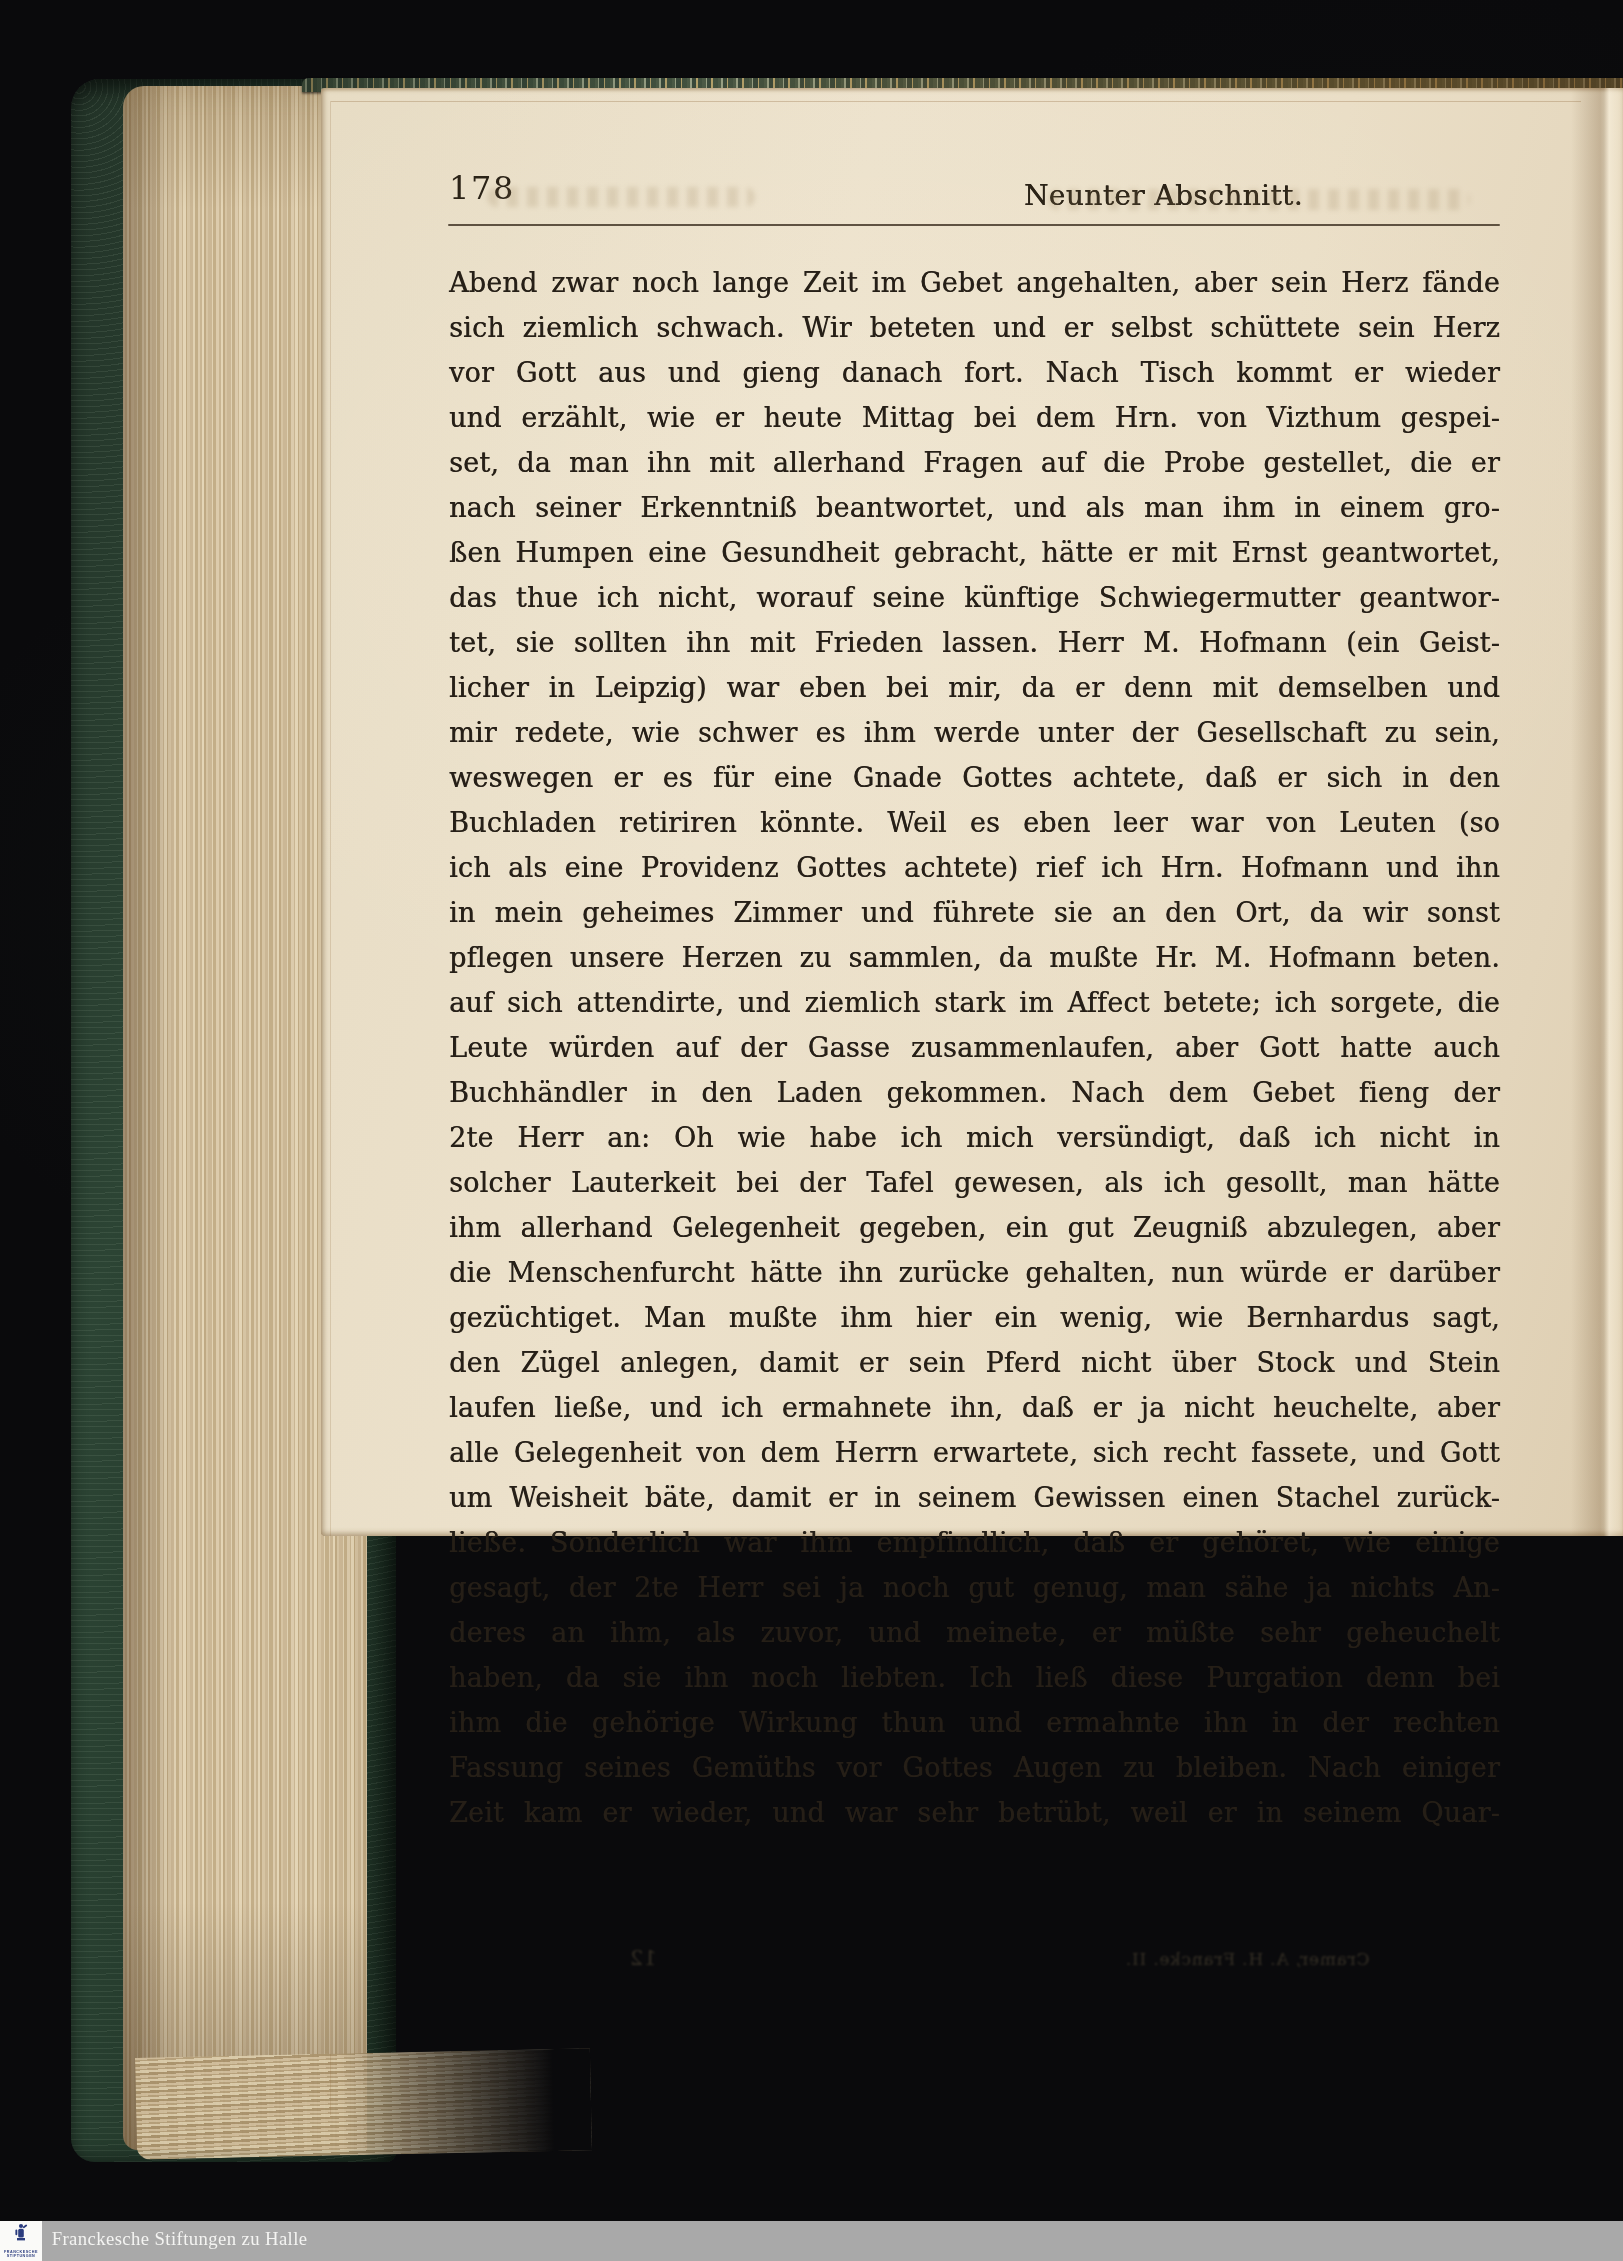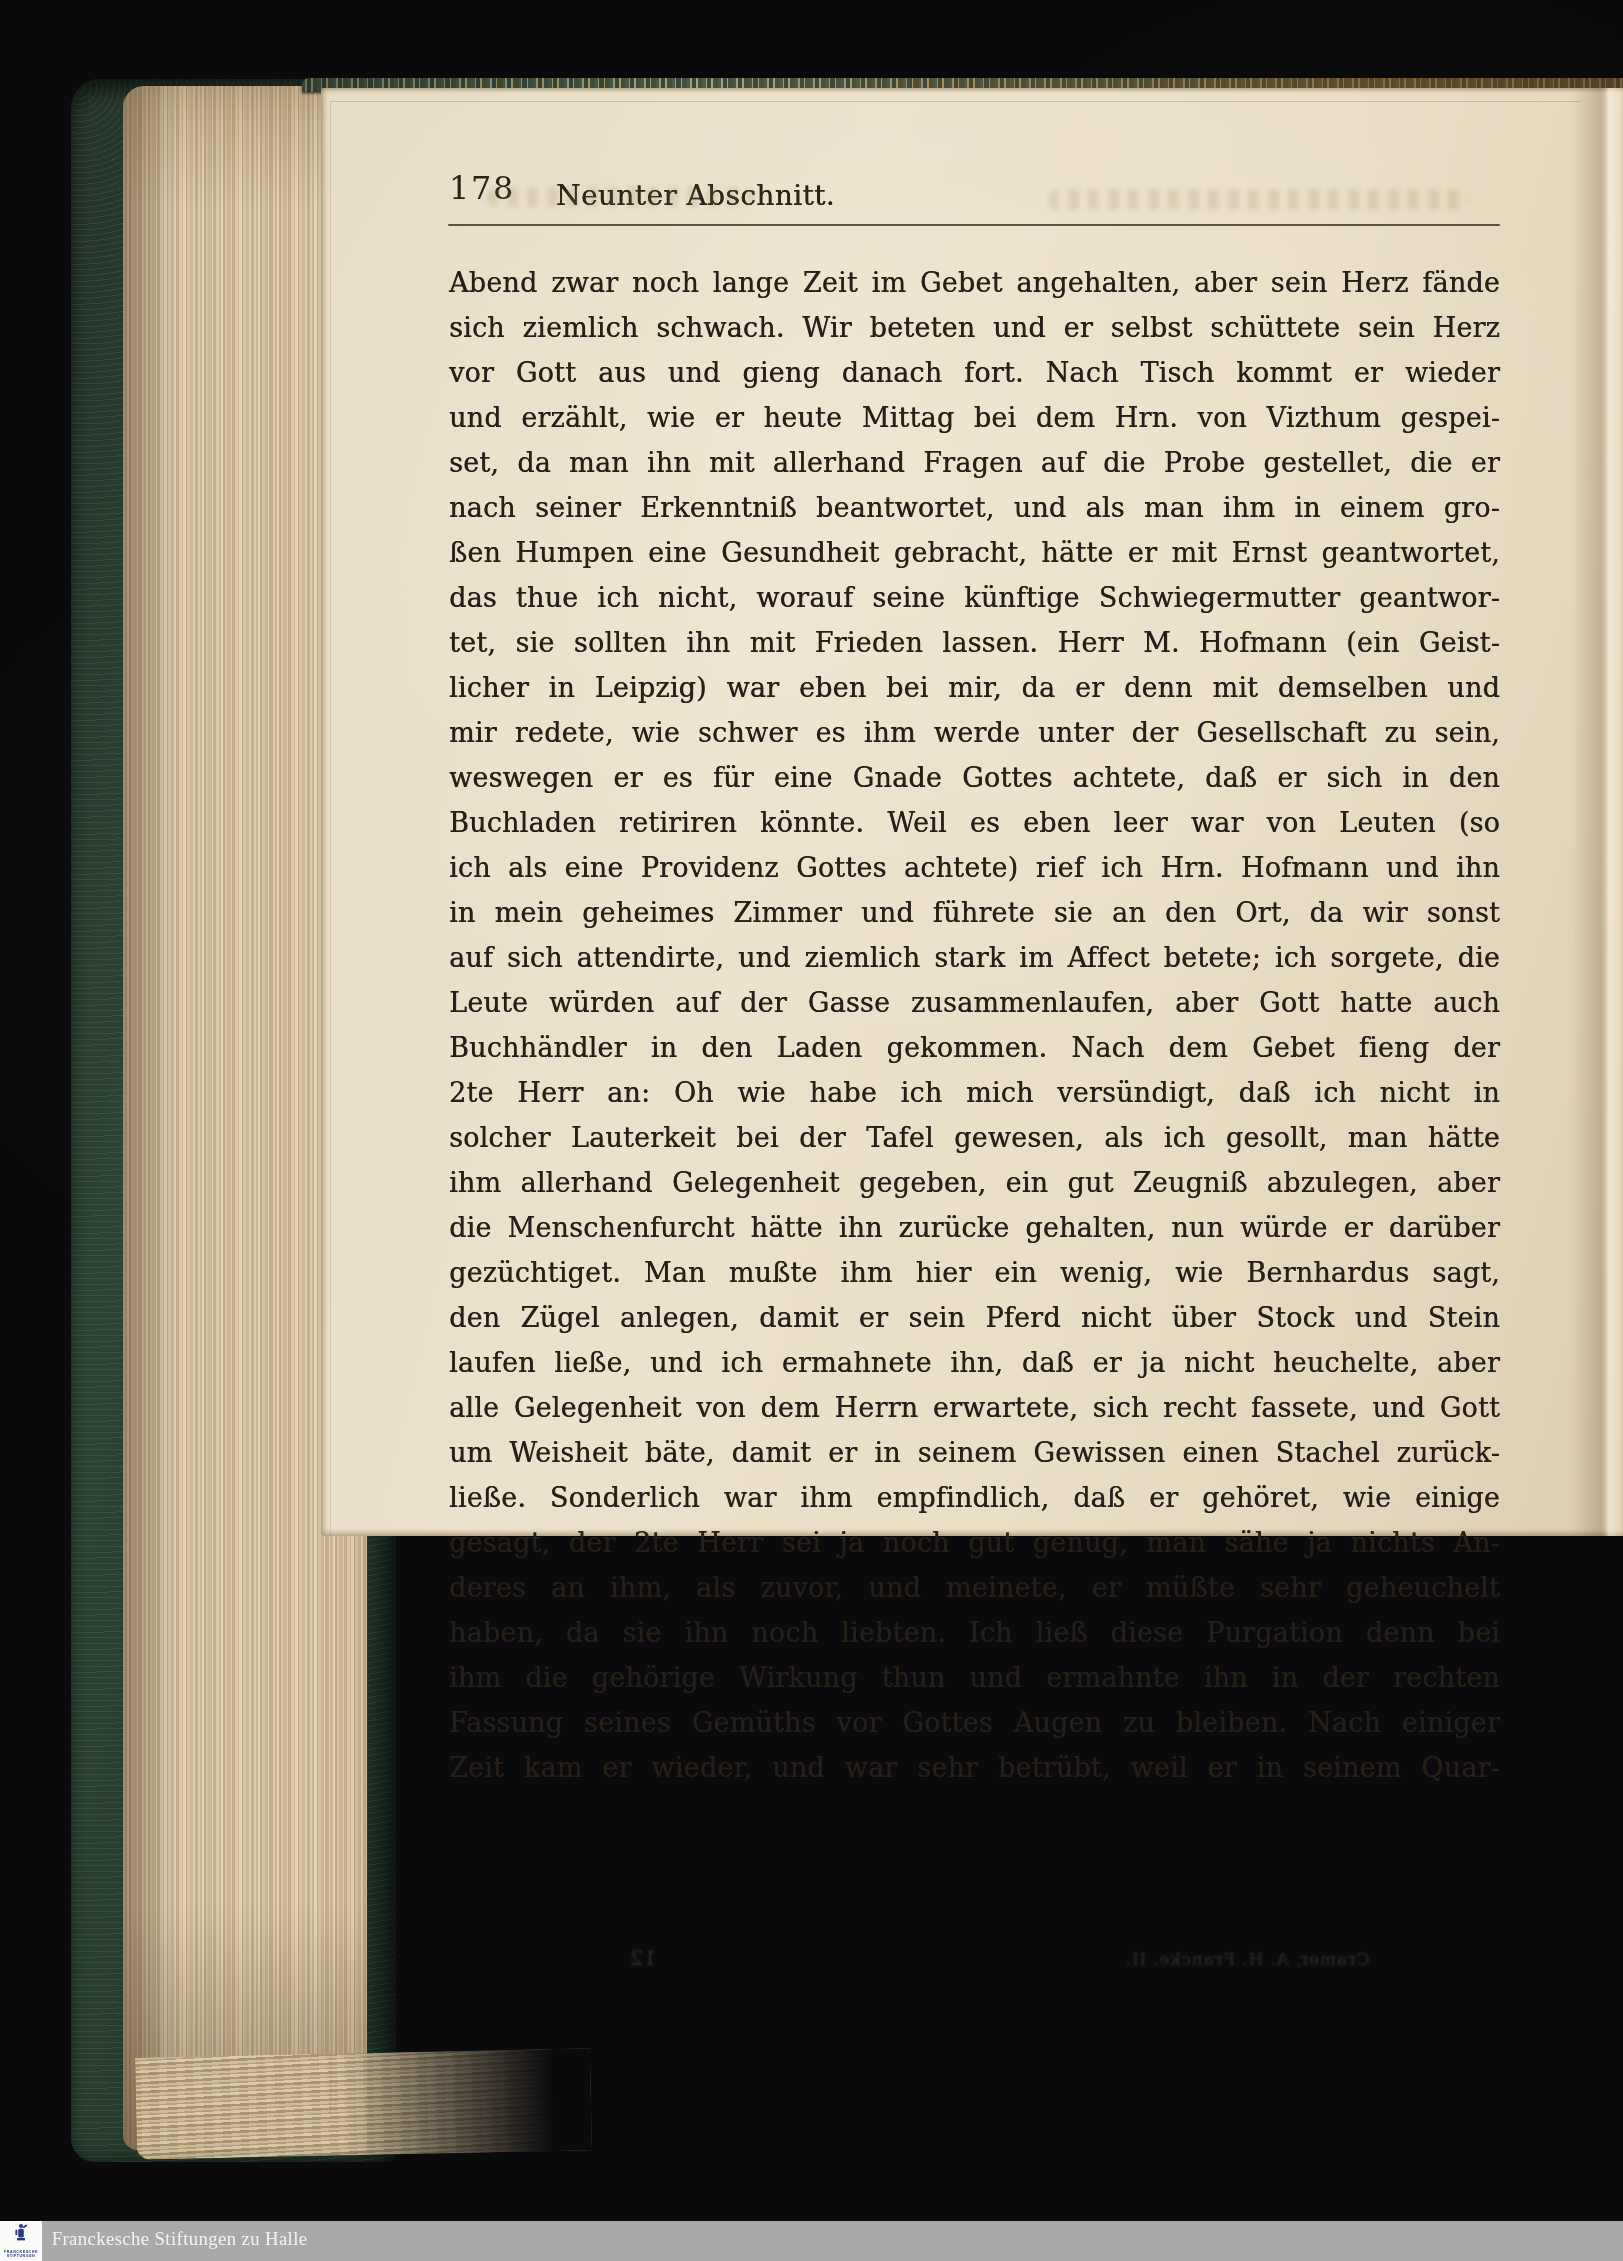--- a/index.html
+++ b/index.html
@@ -60,21 +60,21 @@
   }
   .page .hairline-h{position:absolute;left:9.7px;top:13px;width:1250px;height:0;border-top:0.8px solid rgba(145,110,65,.32);}
   .page .hairline-v{position:absolute;left:9px;top:13px;height:2014px;width:0;border-left:0.8px solid rgba(145,110,65,.22);}
   .gutter-crease{
     position:absolute;left:1250px;top:0;width:53px;height:100%;
     background:linear-gradient(90deg, rgba(0,0,0,0), rgba(110,80,45,.28) 55%, rgba(90,65,35,.18) 62%, rgba(255,248,230,.5) 72%, rgba(240,228,200,.25) 100%);
   }
   
   .pageno{position:absolute;left:128px;top:81px;font-size:32px;color:#2b2317;letter-spacing:1.6px;}
   .running-head{
-    position:absolute;left:235px;top:91px;width:747px;text-align:left;
+    position:absolute;left:235px;top:91px;width:747px;text-align:right;
     font-size:28px;color:#2b2317;letter-spacing:0.4px;text-shadow:0.3px 0 0 #2b2317;
   }
   .head-rule{position:absolute;left:127px;top:136px;width:1052px;height:2.4px;background:#453829;opacity:.85;border-radius:1.6px;}
   .textblock{position:absolute;left:128px;top:172px;width:1051px;}
   .tline{
     font-size:27px;line-height:45px;color:#261f17;
     text-align:justify;text-align-last:justify;
     letter-spacing:0.2px;text-shadow:0.4px 0 0 rgba(38,31,23,.9);
     white-space:nowrap;overflow:visible;
   }
@@ -127,20 +127,21 @@
         <div class="tline">nach seiner Erkenntniß beantwortet, und als man ihm in einem gro-</div>
         <div class="tline">ßen Humpen eine Gesundheit gebracht, hätte er mit Ernst geantwortet,</div>
         <div class="tline">das thue ich nicht, worauf seine künftige Schwiegermutter geantwor-</div>
         <div class="tline">tet, sie sollten ihn mit Frieden lassen.  Herr M. Hofmann (ein Geist-</div>
         <div class="tline">licher in Leipzig) war eben bei mir, da er denn mit demselben und</div>
         <div class="tline">mir redete, wie schwer es ihm werde unter der Gesellschaft zu sein,</div>
         <div class="tline">weswegen er es für eine Gnade Gottes achtete, daß er sich in den</div>
         <div class="tline">Buchladen retiriren könnte.  Weil es eben leer war von Leuten (so</div>
         <div class="tline">ich als eine Providenz Gottes achtete) rief ich Hrn. Hofmann und ihn</div>
         <div class="tline">in mein geheimes Zimmer und führete sie an den Ort, da wir sonst</div>
+        <div class="tline">pflegen unsere Herzen zu sammlen, da mußte Hr. M. Hofmann beten.</div>
         <div class="tline">auf sich attendirte, und ziemlich stark im Affect betete; ich sorgete, die</div>
         <div class="tline">Leute würden auf der Gasse zusammenlaufen, aber Gott hatte auch</div>
         <div class="tline">Buchhändler in den Laden gekommen.  Nach dem Gebet fieng der</div>
         <div class="tline">2te Herr an:  Oh wie habe ich mich versündigt, daß ich nicht in</div>
         <div class="tline">solcher Lauterkeit bei der Tafel gewesen, als ich gesollt, man hätte</div>
         <div class="tline">ihm allerhand Gelegenheit gegeben, ein gut Zeugniß abzulegen, aber</div>
         <div class="tline">die Menschenfurcht hätte ihn zurücke gehalten, nun würde er darüber</div>
         <div class="tline">gezüchtiget.  Man mußte ihm hier ein wenig, wie Bernhardus sagt,</div>
         <div class="tline">den Zügel anlegen, damit er sein Pferd nicht über Stock und Stein</div>
         <div class="tline">laufen ließe, und ich ermahnete ihn, daß er ja nicht heuchelte, aber</div>

